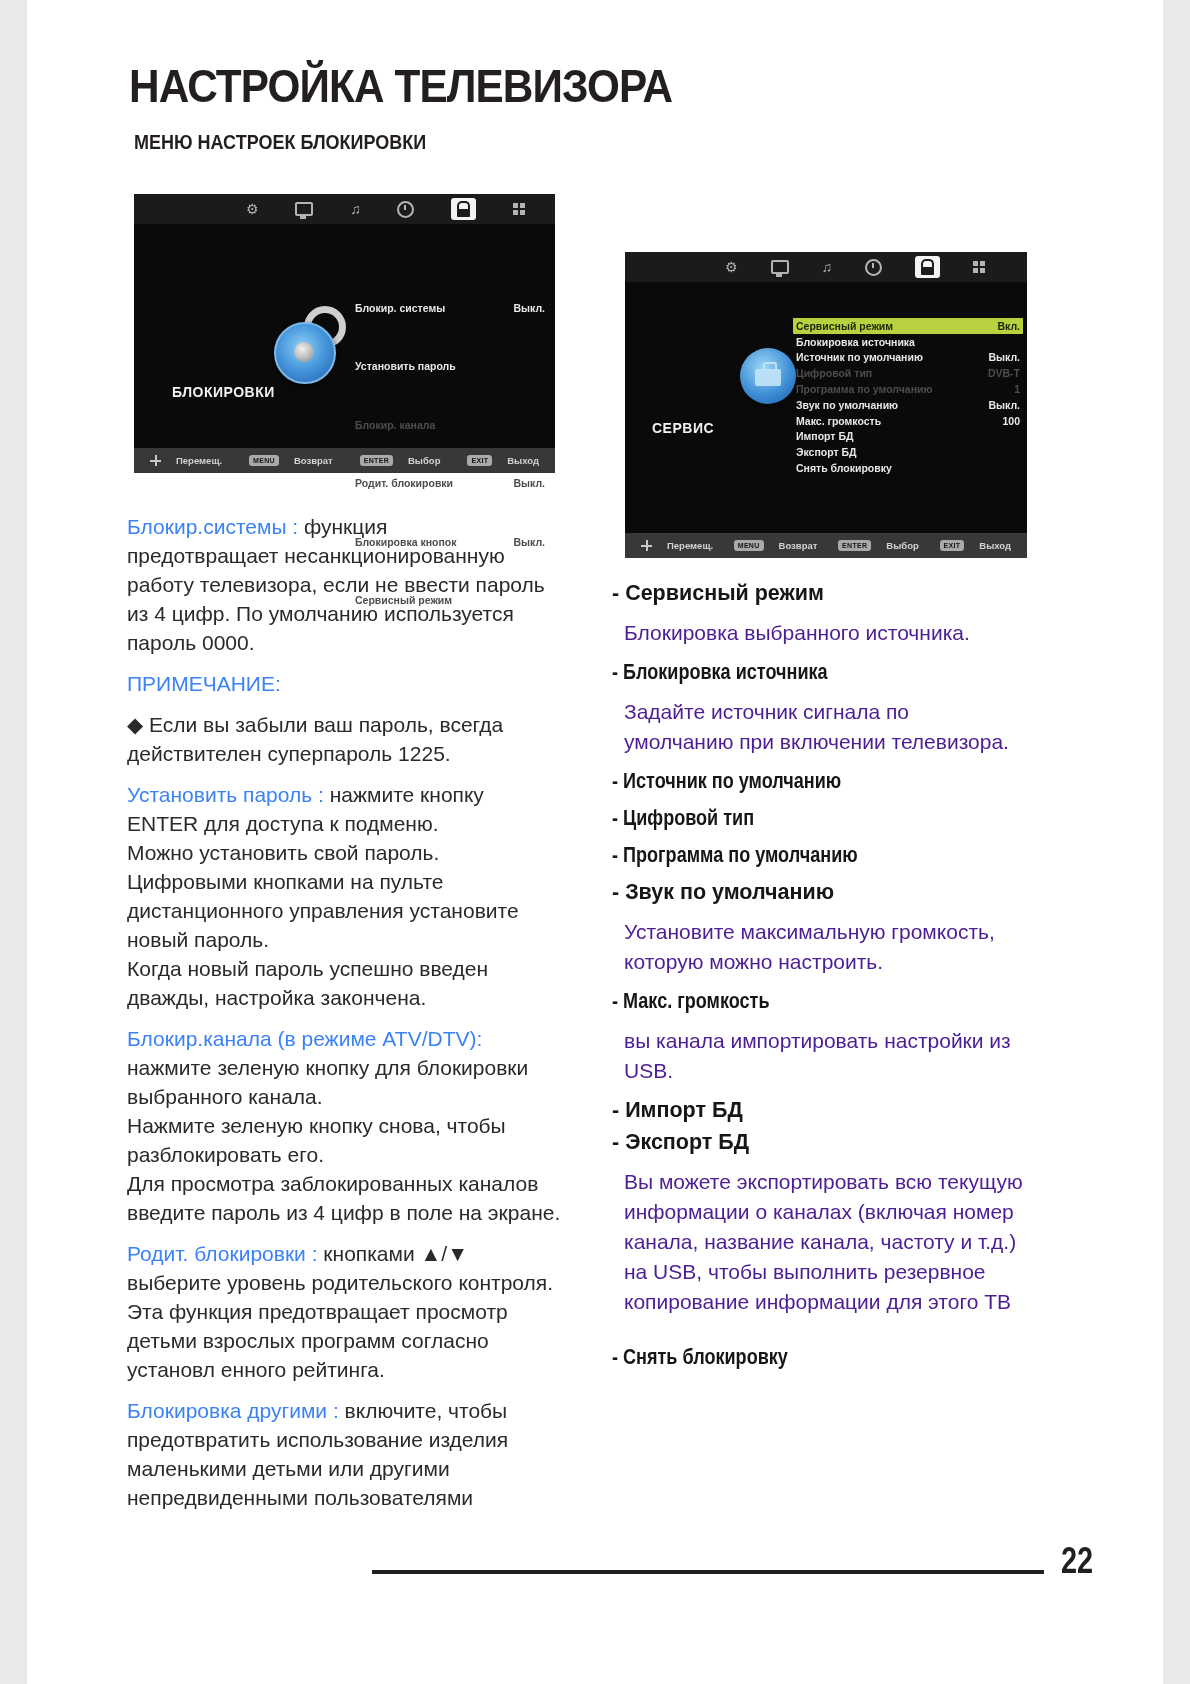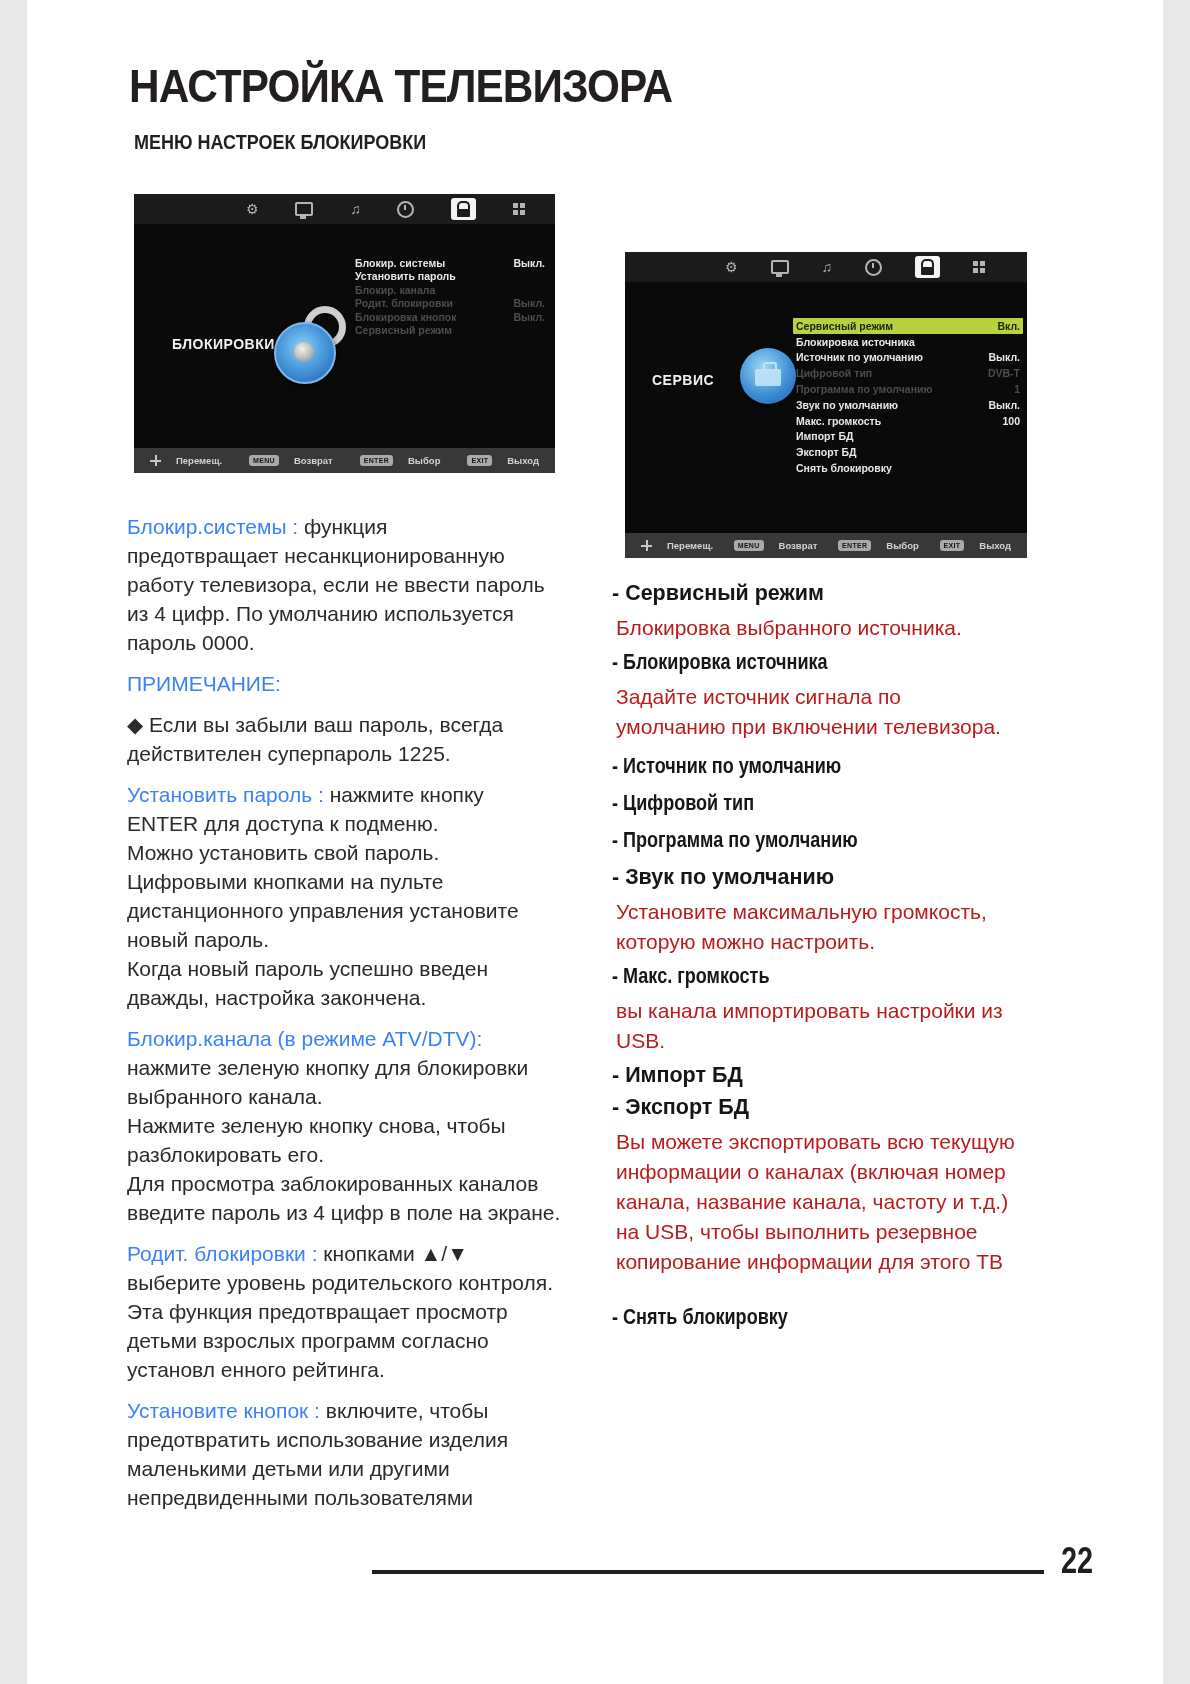--- a/index.html
+++ b/index.html
@@ -25,21 +25,21 @@
   .monitor::after{content:"";position:absolute;left:3px;bottom:-5px;width:6px;height:3px;background:#b4b4b4;}
   .clockicon{width:13px;height:13px;border:2px solid #b4b4b4;border-radius:50%;position:relative;}
   .clockicon::after{content:"";position:absolute;left:5px;top:2px;width:2px;height:5px;background:#b4b4b4;}
   .locktab{width:25px;height:22px;background:#f4f4f4;border-radius:3px;display:flex;flex-direction:column;
            align-items:center;justify-content:center;}
   .shackle{width:9px;height:6px;border:2px solid #1c1c1c;border-bottom:none;border-radius:5px 5px 0 0;}
   .lockbody{width:13px;height:8px;background:#1c1c1c;border-radius:1px;}
   .apps{display:grid;grid-template-columns:5px 5px;grid-template-rows:5px 5px;gap:2px;}
   .apps i{background:#b4b4b4;display:block;}
 
-  .tv-cat{position:absolute;font-size:14px;font-weight:bold;color:#f2f2f2;letter-spacing:.5px;}
+  .tv-cat{position:absolute;font-size:14px;font-weight:bold;color:#f2f2f2;letter-spacing:.5px;margin-top:48px;}
   .tv1 .tv-cat{left:38px;top:142px;}
   .tv2 .tv-cat{left:27px;top:120px;}
 
   
   .lock-art{position:absolute;left:140px;top:112px;width:80px;height:80px;}
   .shackle-big{position:absolute;right:8px;top:0;width:28px;height:28px;border:7px solid #cfcfcf;border-radius:50%;}
   .dial{position:absolute;left:0;top:16px;width:58px;height:58px;border-radius:50%;
         background:radial-gradient(circle at 45% 40%,#8fd0f5 0%,#4a9ade 45%,#1f5fae 100%);
         border:2px solid #7db9e8;box-shadow:0 2px 5px rgba(0,0,0,.65);}
   .knob{position:absolute;left:20px;top:36px;width:20px;height:20px;border-radius:50%;
@@ -50,21 +50,21 @@
         box-shadow:0 2px 5px rgba(0,0,0,.65);}
   .case{position:absolute;left:15px;top:21px;width:26px;height:17px;background:#bfe3f7;border-radius:2px;opacity:.92;}
   .handle{position:absolute;left:23px;top:14px;width:10px;height:7px;border:2px solid #bfe3f7;border-bottom:none;
         border-radius:3px 3px 0 0;}
 
   
   .tv-menu{position:absolute;}
   .tv1 .tv-menu{left:218px;top:62px;width:196px;}
   .tv2 .tv-menu{left:168px;top:66px;width:230px;}
   .mrow{display:flex;justify-content:space-between;align-items:center;font-weight:bold;padding:0 3px;}
-  .tv1 .mrow{height:13.5px;font-size:10.5px;}
+  .tv1 .mrow{height:13.5px;font-size:10.5px;margin-top:45px;}
   .tv2 .mrow{height:15.8px;font-size:10.5px;}
   .mrow.on .mlabel,.mrow.on .mvalue{color:#e9e9e9;}
   .mrow.dim .mlabel,.mrow.dim .mvalue{color:#4d4d4d;}
   .mrow.sel{background:#b7d13f;border-radius:1px;}
   .mrow.sel .mlabel,.mrow.sel .mvalue{color:#20290a;}
 
   
   .tv-hints{position:absolute;left:0;right:0;bottom:0;height:25px;background:#383838;
             display:flex;align-items:center;justify-content:space-between;padding:0 16px;}
   .hint{display:flex;align-items:center;gap:15px;}
@@ -81,21 +81,21 @@
   .sec .lead{font-weight:normal;color:#3b82f6;text-align:center;}
   .rnote{position:absolute;left:583px;top:128px;width:460px;font-size:21px;line-height:29px;
          white-space:pre-line;color:#2a2a2c;}
   .rnote .lead{font-weight:bold;color:#1b1b1d;}
   .rtext{position:absolute;left:585px;top:574px;width:452px;}
   .r-entry{white-space:pre-line;}
   .r-item{font-size:21.5px;font-weight:bold;color:#161618;margin:7px 0;}
   .r-item.cond{transform:scaleX(.84);transform-origin:left center;}
   .r-item.sp{margin:12px 0;}
   .r-item.spbig{margin-top:28px;}
-  .r-para{font-size:21px;line-height:30px;color:#b91c1c;margin:4px;}
+  .r-para{font-size:21px;line-height:30px;color:#4c1d95;margin:12px;}
 
   
   .rule{position:absolute;left:345px;top:1570px;width:672px;height:4px;background:#231f20;}
   .pagenum{position:absolute;left:1034px;top:1540px;font-size:37px;font-weight:bold;
            transform:scaleX(.78);transform-origin:left top;color:#231f20;}
 </style>
 </head>
 <body>
 
 <div id="page">
@@ -318,21 +318,21 @@
 разблокировать его.
 Для просмотра заблокированных каналов
 введите пароль из 4 цифр в поле на экране.</span></p>
 
       <p class="sec"><span class="lead">Родит. блокировки :</span><span> кнопками ▲/▼
 выберите уровень родительского контроля.
 Эта функция предотвращает просмотр
 детьми взрослых программ согласно
 установл енного рейтинга.</span></p>
 
-      <p class="sec"><span class="lead">Установите кнопок :</span><span> включите, чтобы
+      <p class="sec"><span class="lead">Блокировка другими :</span><span> включите, чтобы
 предотвратить использование изделия
 маленькими детьми или другими
 непредвиденными пользователями</span></p>
     </div>
 
   <div class="rtext">
 
       <div class="r-entry r-item">- Сервисный  режим</div>
 
       <div class="r-entry r-para">Блокировка выбранного источника.</div>

